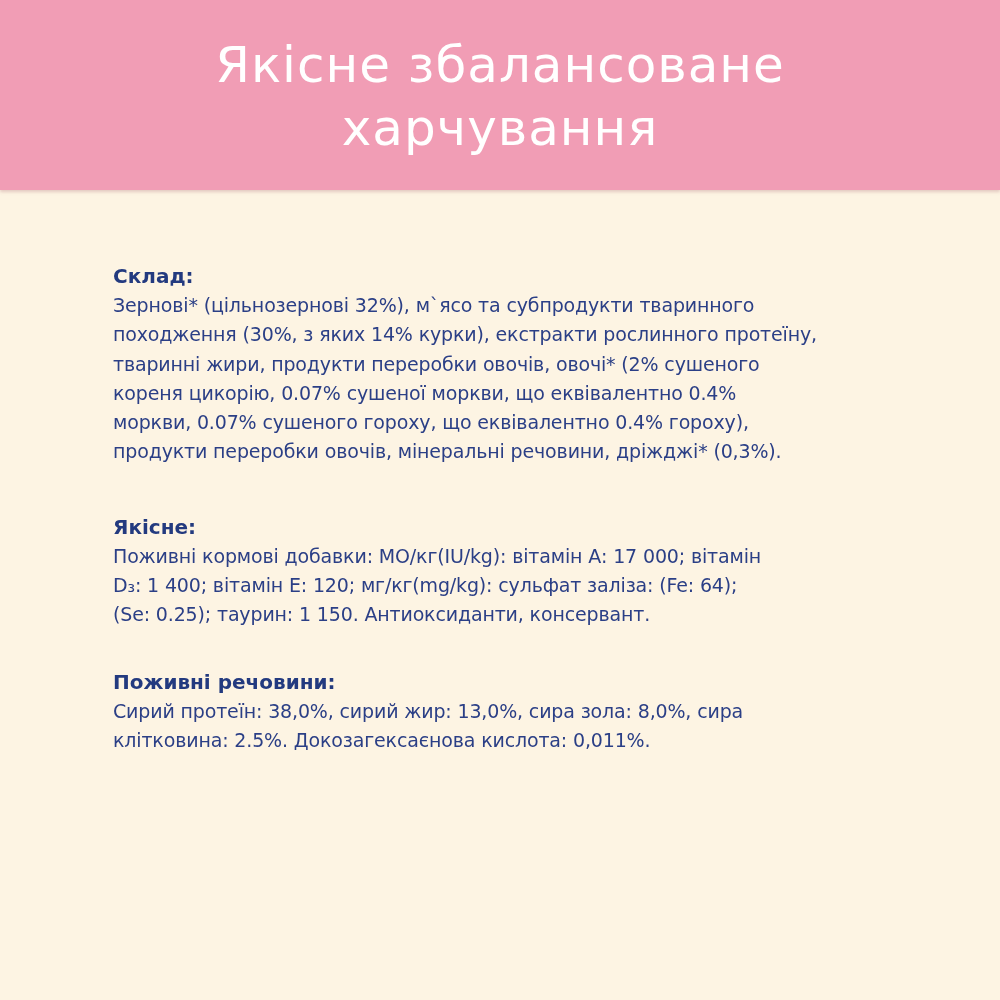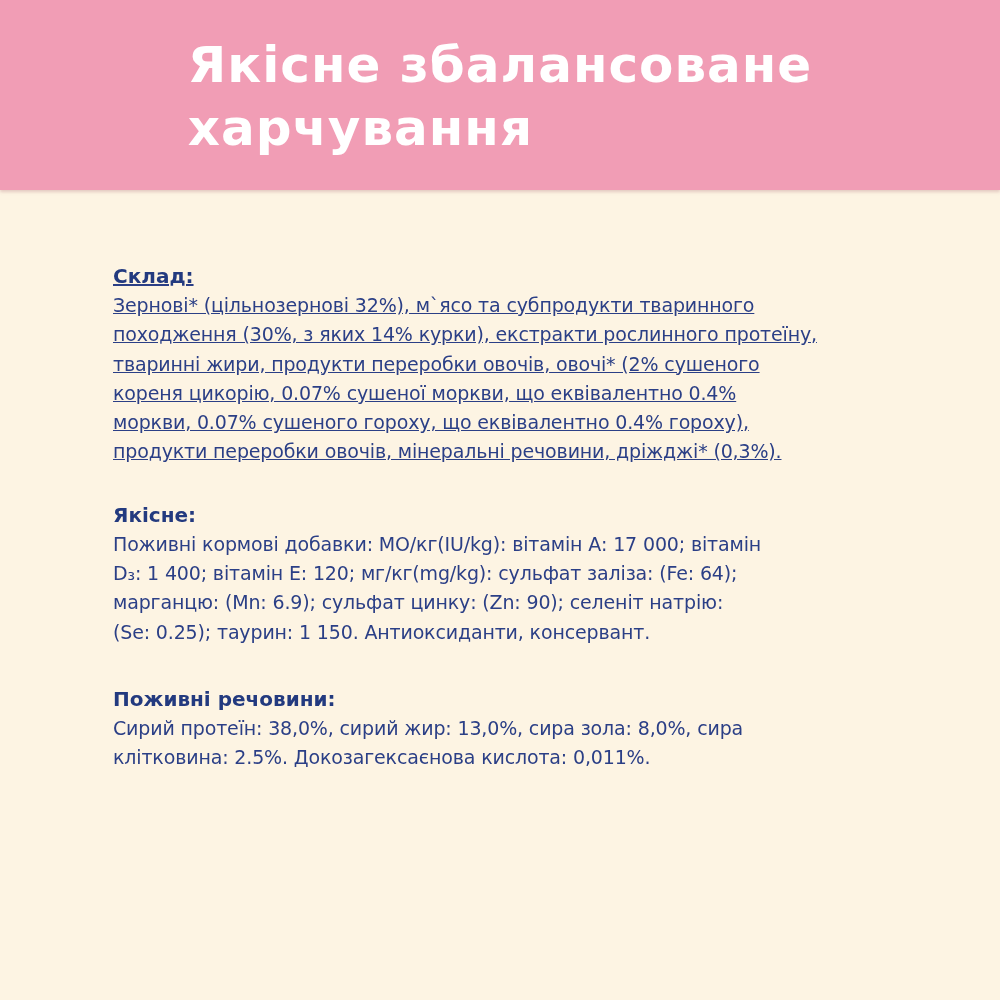--- a/index.html
+++ b/index.html
@@ -25,24 +25,24 @@
       background: #f19db5;
       box-shadow: 0 2px 3px rgba(180, 120, 130, 0.35);
       display: flex;
       align-items: center;
       justify-content: center;
     }
     .header-title {
       margin: 0;
       color: #ffffff;
       font-family: "DejaVu Sans", sans-serif;
-      font-weight: bold;
+      font-weight: normal;
       font-size: 50px;
       line-height: 63px;
-      text-align: left;
+      text-align: center;
       letter-spacing: 1px;
       padding-top: 4px;
     }
     .header-title span { display: block; }
     .content {
       position: absolute;
       left: 113px;
       top: 263px;
       width: 820px;
       color: #2b3f86;
@@ -55,21 +55,21 @@
       line-height: 26px;
       margin: 0 0 2px 0;
       color: #233a7f;
     }
     .line {
       font-size: 19px;
       line-height: 29.3px;
       white-space: nowrap;
       letter-spacing: -0.15px;
     }
-    .section-sostav { margin-bottom: 35px; text-decoration: underline; }
+    .section-sostav { margin-bottom: 47px; }
     .section-dobavky { margin-bottom: 39px; }
   </style>
 </head>
 <body>
 
 <div class="page">
   <div class="header">
     <h1 class="header-title">
       <span>Якісне збалансоване</span>
       <span>харчування</span>
@@ -85,21 +85,20 @@
       <div class="line">тваринні жири, продукти переробки овочів, овочі* (2% сушеного</div>
       <div class="line">кореня цикорію, 0.07% сушеної моркви, що еквівалентно 0.4%</div>
       <div class="line">моркви, 0.07% сушеного гороху, що еквівалентно 0.4% гороху),</div>
       <div class="line">продукти переробки овочів,  мінеральні речовини, дріжджі* (0,3%).</div>
     </div>
 
     <div class="section section-dobavky">
       <div class="section-heading">Якісне:</div>
       <div class="line">Поживні кормові добавки: МО/кг(IU/kg): вітамін А: 17 000; вітамін</div>
       <div class="line">D₃: 1 400; вітамін Е: 120; мг/кг(mg/kg): сульфат заліза: (Fe: 64);</div>
-      <div class="line">марганцю: (Mn: 6.9); сульфат цинку: (Zn: 90); селеніт натрію:</div>
       <div class="line">(Se: 0.25); таурин: 1 150. Антиоксиданти, консервант.</div>
     </div>
 
     <div class="section">
       <div class="section-heading">Поживні речовини:</div>
       <div class="line">Сирий протеїн: 38,0%, сирий жир: 13,0%, сира зола: 8,0%, сира</div>
       <div class="line">клітковина: 2.5%. Докозагексаєнова кислота: 0,011%.</div>
     </div>
 
   </div>

